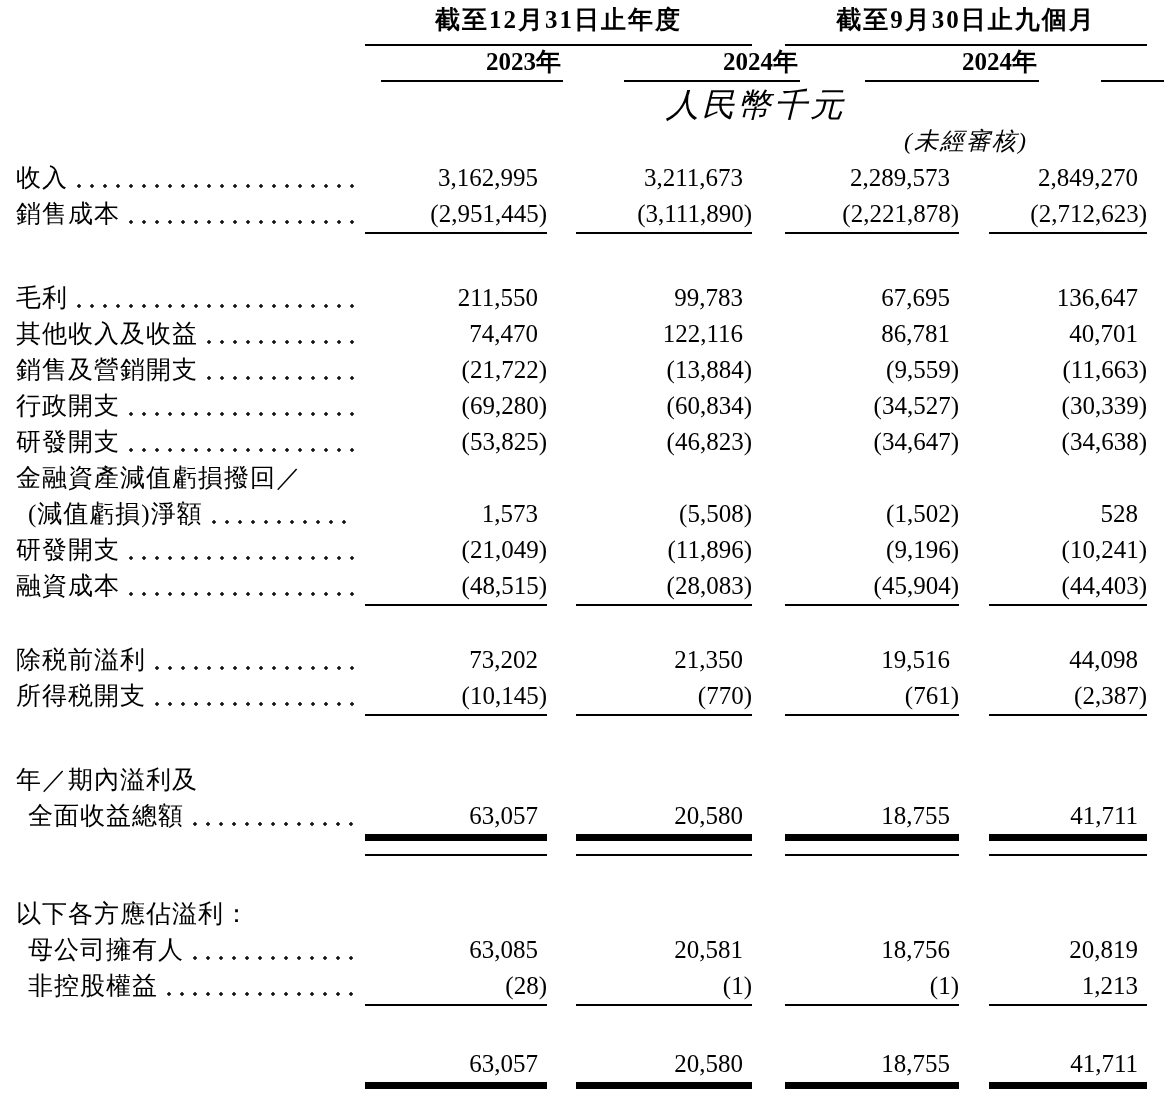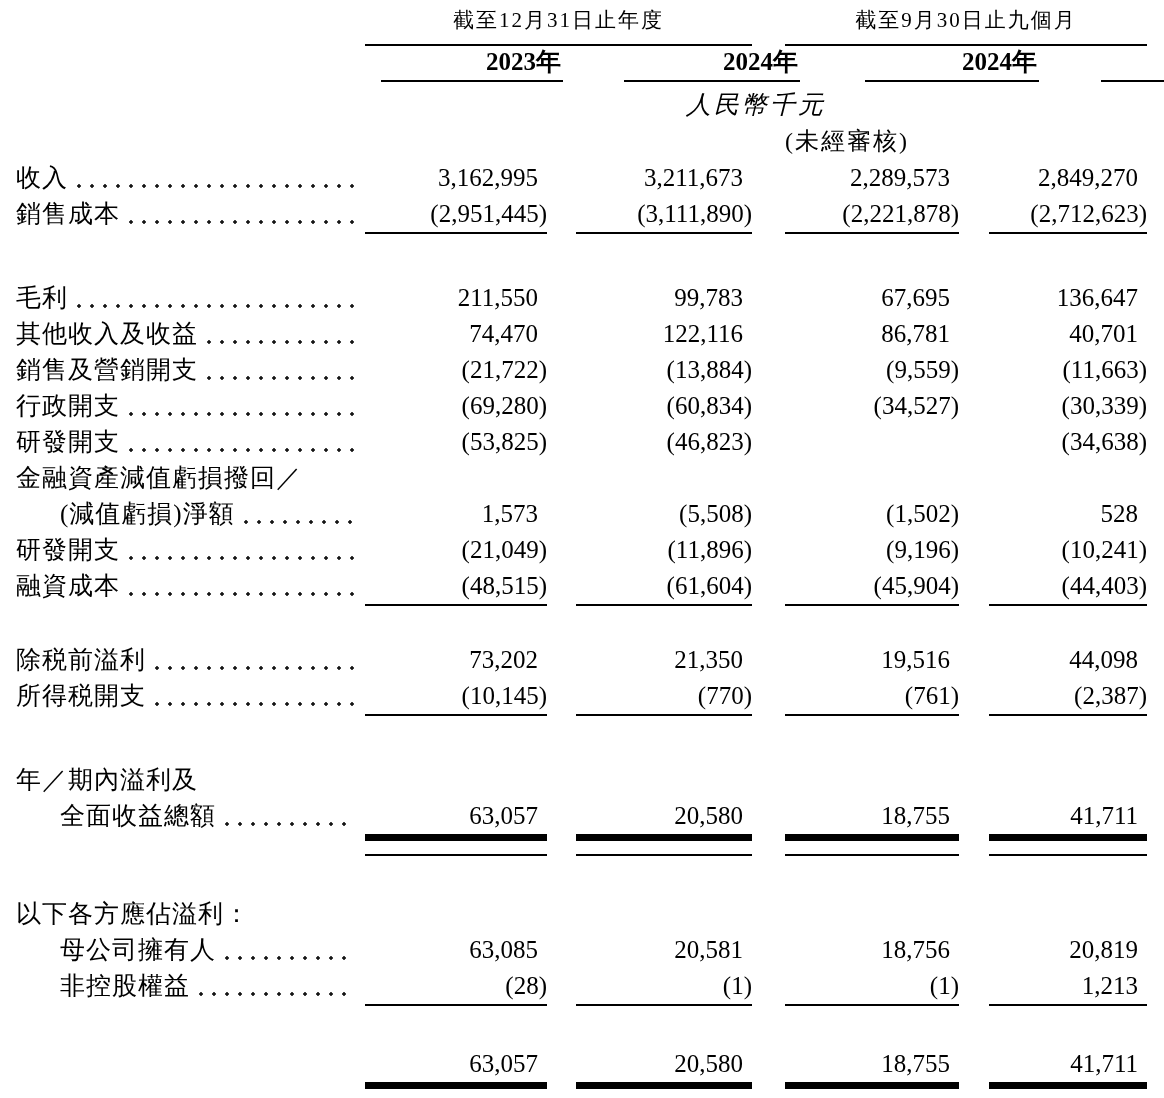--- a/index.html
+++ b/index.html
@@ -14,52 +14,52 @@
   .grid{
     display:grid;
     grid-template-columns:365px 182px 29px 176px 33px 174px 30px 158px;
   }
   .grid > *{grid-row:1;}
   .c1{grid-column:2;} .c2{grid-column:4;} .c3{grid-column:6;} .c4{grid-column:8;}
 
   
   .group-row{height:46px;}
   .group-cell{
-    font-weight:400;font-size:21px;line-height:40px;height:44px;
+    font-weight:700;font-size:25px;line-height:40px;height:44px;
     text-align:center;letter-spacing:2px;
     border-bottom:2px solid #000;
   }
   .g1{grid-column:2 / span 3;}
   .g2{grid-column:6 / span 3;}
 
   .year-row{height:36px;gap:16px;}
   .year-cell{
     font-weight:700;font-size:25px;line-height:31px;height:34px;
     text-align:right;padding-right:2px;
     border-bottom:2px solid #000;
   }
 
   .unit-row{height:40px;}
   .unit-cell{
     grid-column:2 / span 7;
-    text-align:center;font-style:italic;font-size:25px;line-height:46px;
+    text-align:center;font-style:italic;font-size:33px;line-height:46px;
     letter-spacing:3px;
   }
   .unaudited-row{height:38px;}
   .unaudited-cell{
     grid-column:6 / span 3;
-    font-size:24px;line-height:38px;
+    text-align:center;font-style:italic;font-size:24px;line-height:38px;
     letter-spacing:2px;
   }
 
   
   .row{height:36px;font-size:25px;line-height:36px;}
   .row.bold .lbl-text,.row.bold .val{font-weight:400;}
   .lbl{grid-column:1;display:flex;padding-left:16px;overflow:hidden;}
-  .lbl.indent{padding-left:60px;}
+  .lbl.indent{padding-left:28px;}
   .lbl-text{white-space:pre;letter-spacing:1px;}
   .leader{
     flex:1;align-self:flex-end;
     height:4px;margin:0 10px 8px 9px;
     background-image:radial-gradient(circle at 2px 2px,#151515 1.5px,transparent 1.9px);
     background-size:13px 4px;background-repeat:repeat-x;
   }
   .val{text-align:right;white-space:pre;}
   .val.pad{padding-right:9px;}
 
@@ -167,20 +167,21 @@
         <div class="val c3">(34,527)</div>
         <div class="val c4">(30,339)</div>
       </div>
       <div class="grid row">
         <div class="lbl">
           <span class="lbl-text">研發開支</span>
           <span class="leader"></span>
         </div>
         <div class="val c1">(53,825)</div>
         <div class="val c2">(46,823)</div>
+        <div class="val c3">(34,647)</div>
         <div class="val c4">(34,638)</div>
       </div>
       <div class="grid row">
         <div class="lbl">
           <span class="lbl-text">金融資產減值虧損撥回／</span>
         </div>
         <div class="val c1"></div>
         <div class="val c2"></div>
         <div class="val c3"></div>
         <div class="val c4"></div>
@@ -204,21 +205,21 @@
         <div class="val c2">(11,896)</div>
         <div class="val c3">(9,196)</div>
         <div class="val c4">(10,241)</div>
       </div>
       <div class="grid row">
         <div class="lbl">
           <span class="lbl-text">融資成本</span>
           <span class="leader"></span>
         </div>
         <div class="val c1">(48,515)</div>
-        <div class="val c2">(61,604)</div>
+        <div class="val c2">(28,083)</div>
         <div class="val c3">(45,904)</div>
         <div class="val c4">(44,403)</div>
       </div>
       <div class="grid rule-row">
         <div class="bar c1"></div>
         <div class="bar c2"></div>
         <div class="bar c3"></div>
         <div class="bar c4"></div>
       </div>
       <div style="height: 36px;"></div>

